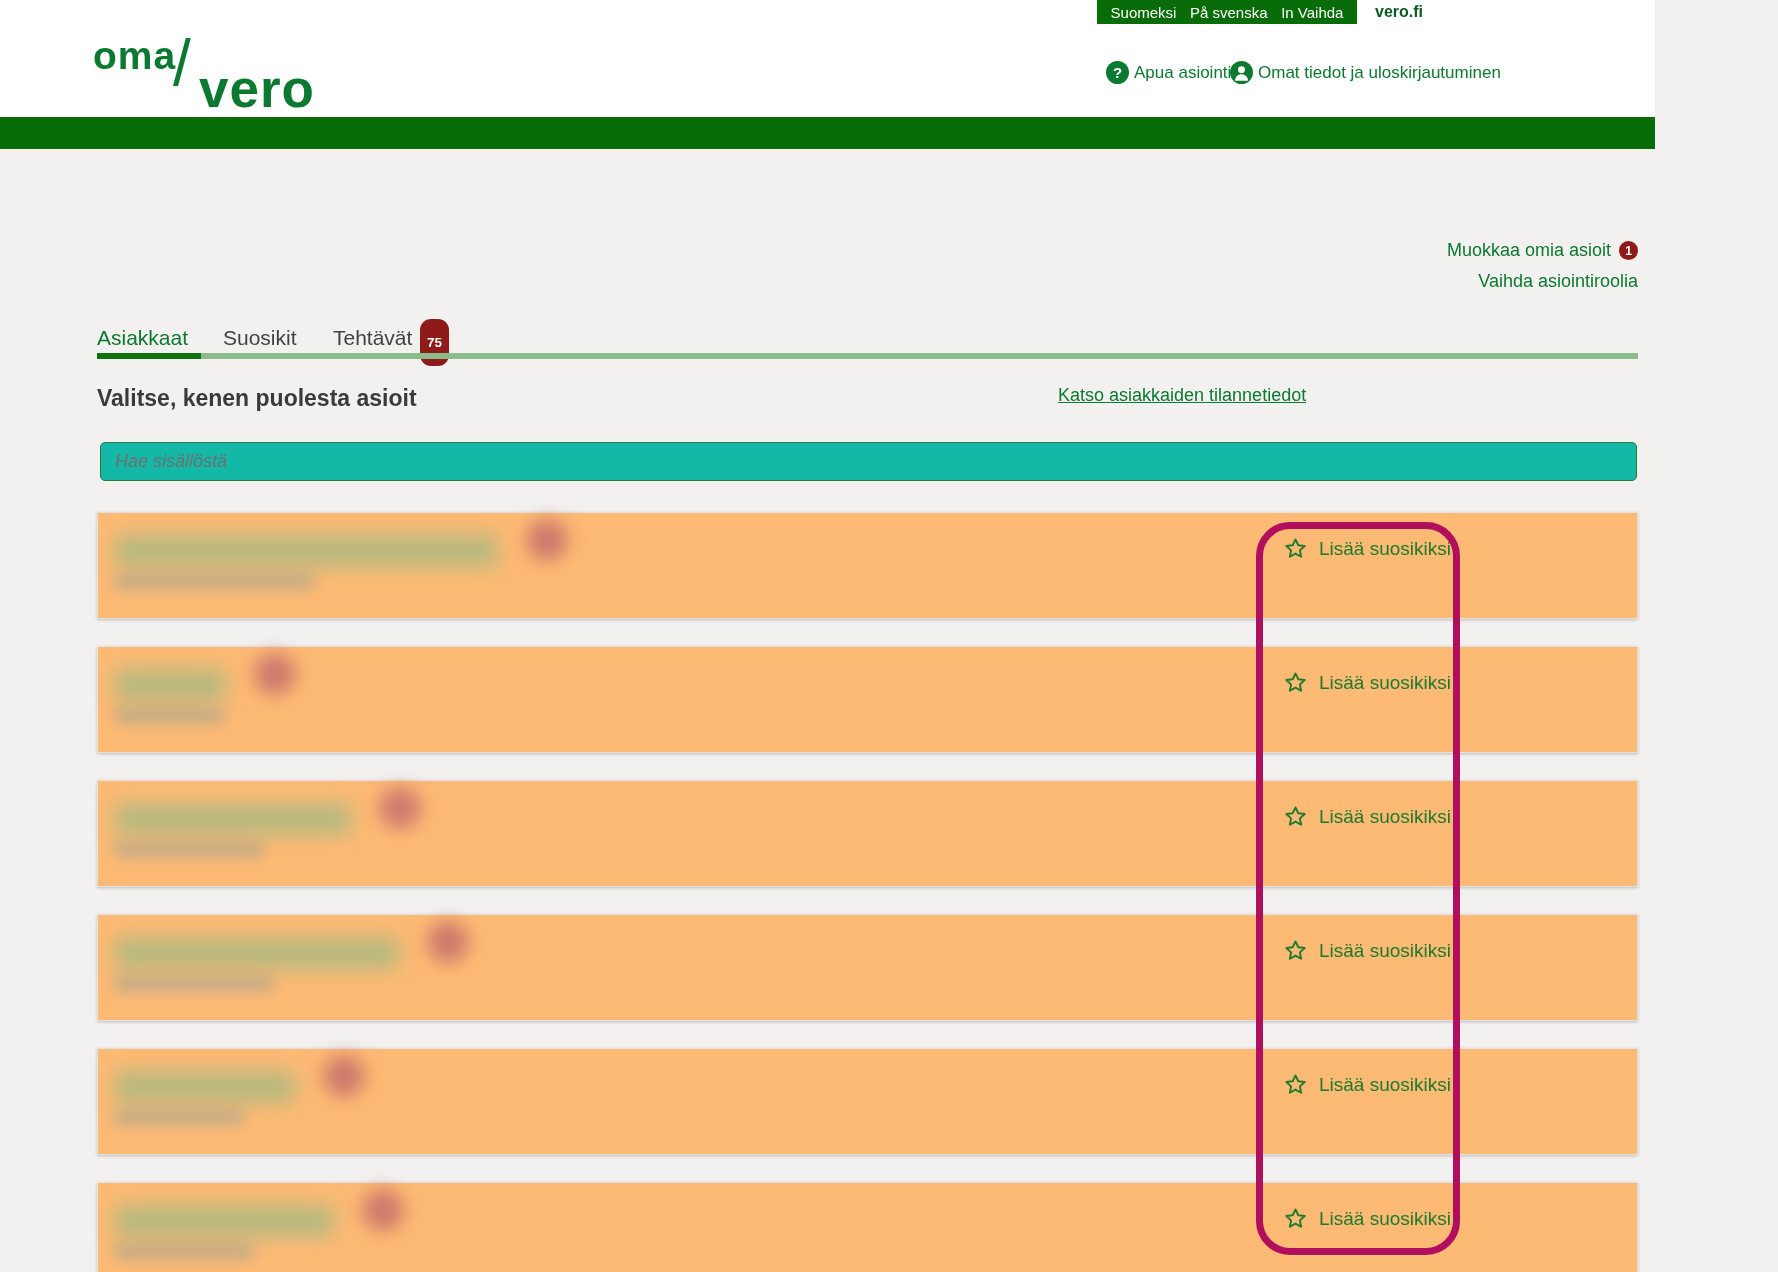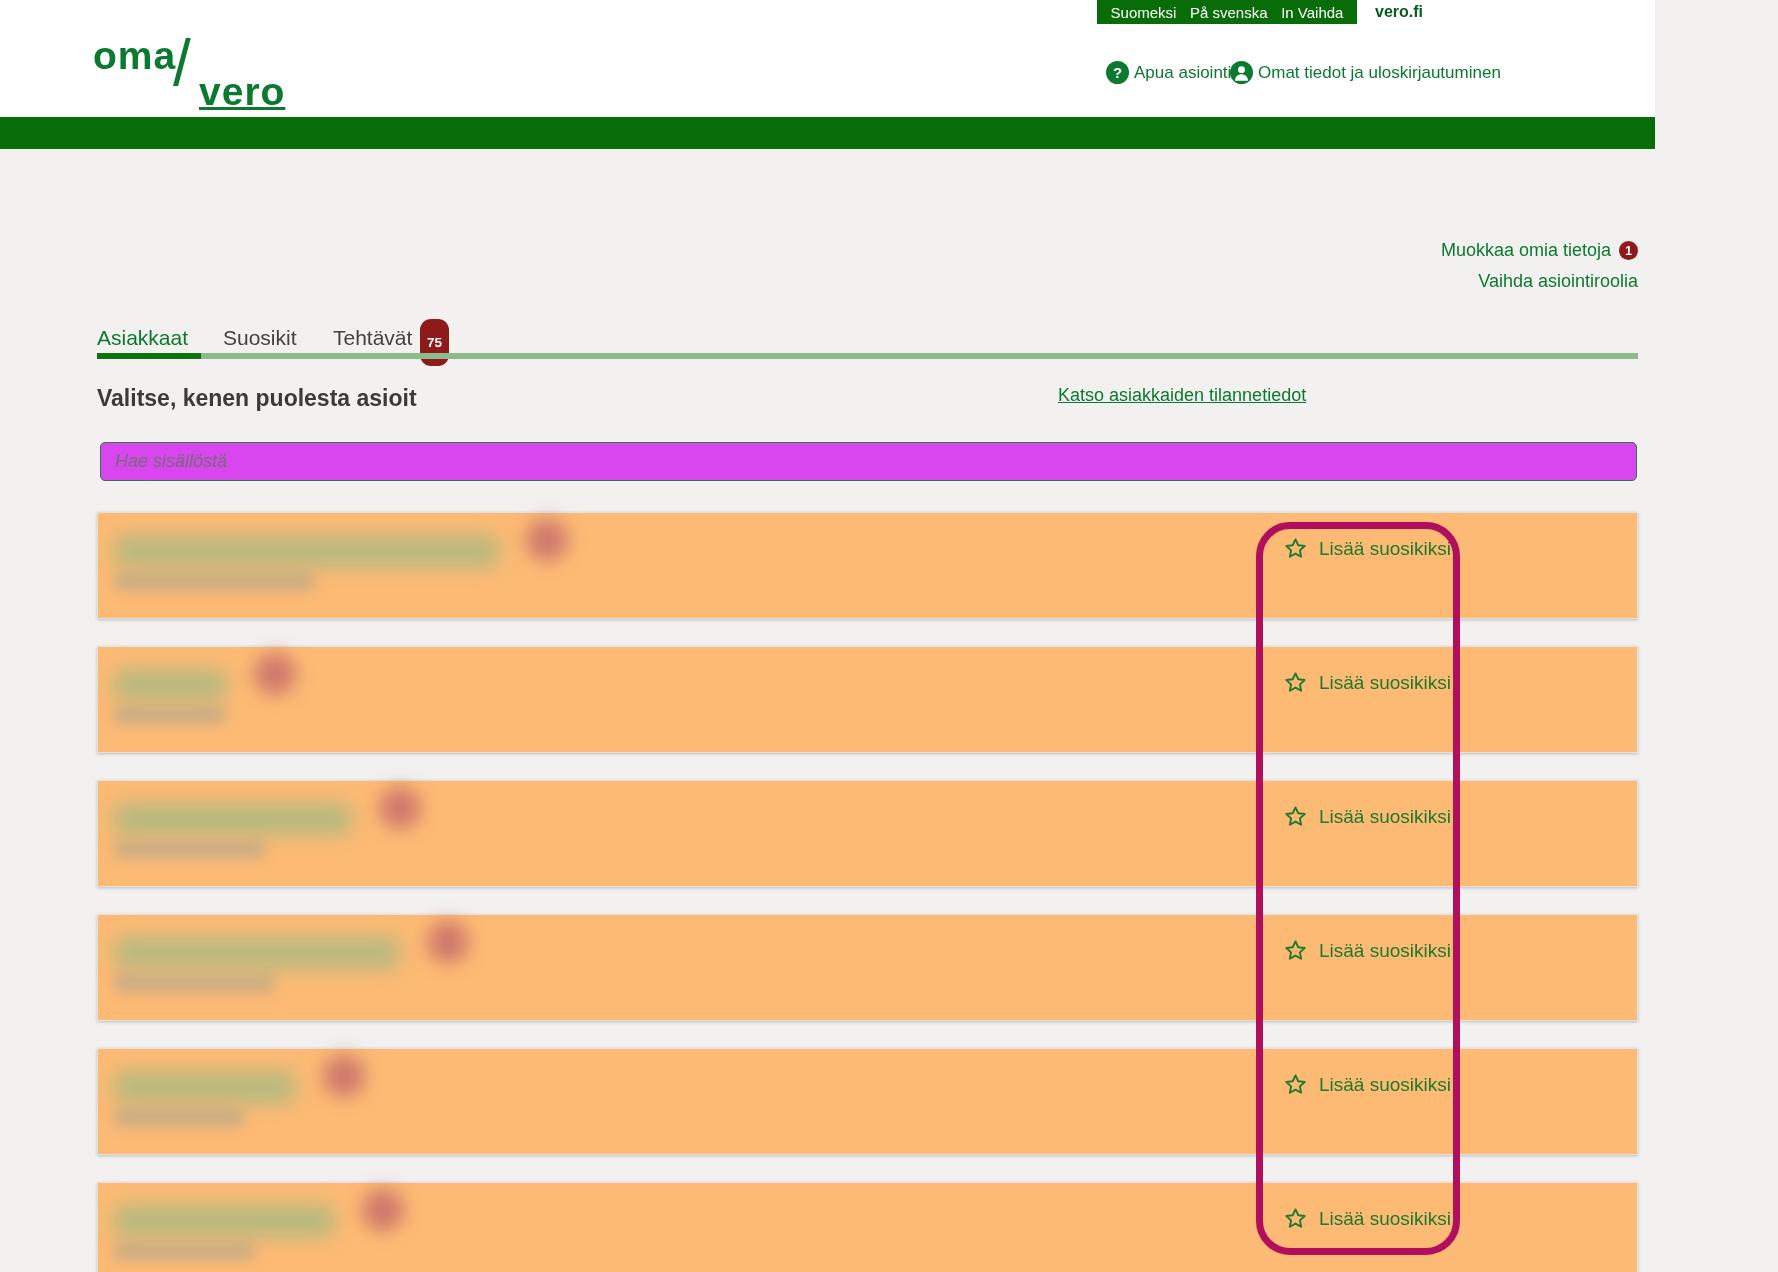--- a/index.html
+++ b/index.html
@@ -14,21 +14,21 @@
   *{margin:0;padding:0;box-sizing:border-box;}
   body{background:#e9e8e6;font-family:"Liberation Sans",sans-serif;}
   .page{position:relative;width:1778px;height:1272px;background:#f2f1ef;overflow:hidden;}
 
   
   .header-white{position:absolute;left:0;top:0;width:1655px;height:117px;background:#ffffff;}
   .green-bar{position:absolute;left:0;top:117px;width:1655px;height:32px;background:var(--bar-green);}
   .logo{position:absolute;left:93px;top:30px;width:210px;height:75px;color:var(--brand-green);}
   .logo-oma{position:absolute;left:0;top:4px;font-size:39px;font-weight:700;letter-spacing:1px;text-align:center;}
   .logo-slash{position:absolute;left:80px;top:-4px;font-size:64px;font-weight:400;}
-  .logo-vero{position:absolute;left:106px;top:40px;font-size:39px;font-weight:700;letter-spacing:1px;text-decoration:underline;}
+  .logo-vero{position:absolute;left:106px;top:28px;font-size:53px;font-weight:700;letter-spacing:1px;}
   .lang-strip{position:absolute;left:1097px;top:0;width:260px;height:24px;background:var(--bar-green);
     display:flex;align-items:center;justify-content:space-evenly;}
   .lang-item{color:#ffffff;font-size:15px;cursor:pointer;white-space:nowrap;}
   .verofi{position:absolute;left:1375px;top:3px;font-size:16px;font-weight:700;color:var(--verofi-green);cursor:pointer;}
   .round-icon{position:absolute;width:23px;height:23px;border-radius:50%;background:var(--brand-green);
     display:flex;align-items:center;justify-content:center;color:#fff;font-weight:700;font-size:15px;}
   .hdr-link{position:absolute;top:63px;font-size:17px;color:var(--brand-green);cursor:pointer;white-space:nowrap;}
 
   
   .util-row{position:absolute;right:140px;display:flex;align-items:center;gap:8px;}
@@ -42,21 +42,21 @@
   .badge-pill{position:absolute;left:420px;top:319px;background:var(--badge-red);color:#fff;
     font-size:13.5px;font-weight:700;padding:16px 7px;border-radius:11px;}
   .underline-light{position:absolute;left:97px;top:353px;width:1541px;height:6px;background:var(--underline-light);}
   .underline-dark{position:absolute;left:97px;top:353px;width:104px;height:6px;background:#0d730d;}
 
   .heading{position:absolute;left:97px;top:385px;font-size:23px;font-weight:700;color:var(--text-dark);}
   .status-link{position:absolute;left:1058px;top:385px;font-size:18px;color:var(--brand-green);
     text-decoration:underline;cursor:pointer;}
 
   .search{position:absolute;left:100px;top:442px;width:1537px;height:39px;border:1px solid #2b7a3c;
-    border-radius:5px;background:#d946ef;padding:0 14px;font-size:18px;color:#333;
+    border-radius:5px;background:#14b8a6;padding:0 14px;font-size:18px;color:#333;
     font-family:"Liberation Sans",sans-serif;outline:none;}
   .search::placeholder{font-style:italic;color:#6f6f6f;}
 
   
   .card{position:absolute;left:97px;width:1541px;height:107px;background:#fdba74;
     border:1px solid #e2e2e2;box-shadow:0 1px 3px rgba(0,0,0,.22);cursor:pointer;}
   .name-blur{position:absolute;left:16px;top:22px;height:32px;border-radius:6px;
     background:rgba(135,185,135,.6);filter:blur(10px);}
   .badge-blur{position:absolute;top:6px;width:42px;height:42px;border-radius:50%;
     background:rgba(186,95,105,.7);filter:blur(9px);}
@@ -95,21 +95,21 @@
   <span class="hdr-link" style="left:1134px;">Apua asiointiin</span>
   <div class="round-icon" style="left:1230px;top:61px;">
     <svg width="23" height="23" viewBox="0 0 24 24">
       <circle cx="12" cy="9" r="3.6" fill="#ffffff"></circle>
       <path d="M5.2 20.5c.4-4.3 3.2-6.6 6.8-6.6s6.4 2.3 6.8 6.6z" fill="#ffffff"></path>
     </svg>
   </div>
   <span class="hdr-link" style="left:1258px;">Omat tiedot ja uloskirjautuminen</span>
 
   <div class="util-row" style="top:240px;">
-    <span class="util-link">Muokkaa omia tietoja</span>
+    <span class="util-link">Muokkaa omia asioit</span>
     <span class="badge-circle">1</span>
   </div>
   <div class="util-row" style="top:271px;">
     <span class="util-link">Vaihda asiointiroolia</span>
   </div>
 
   <span class="tab active" style="left:97px;">Asiakkaat</span>
   <span class="tab" style="left:223px;">Suosikit</span>
   <span class="tab" style="left:333px;">Tehtävät</span>
   <span class="badge-pill">75</span>

